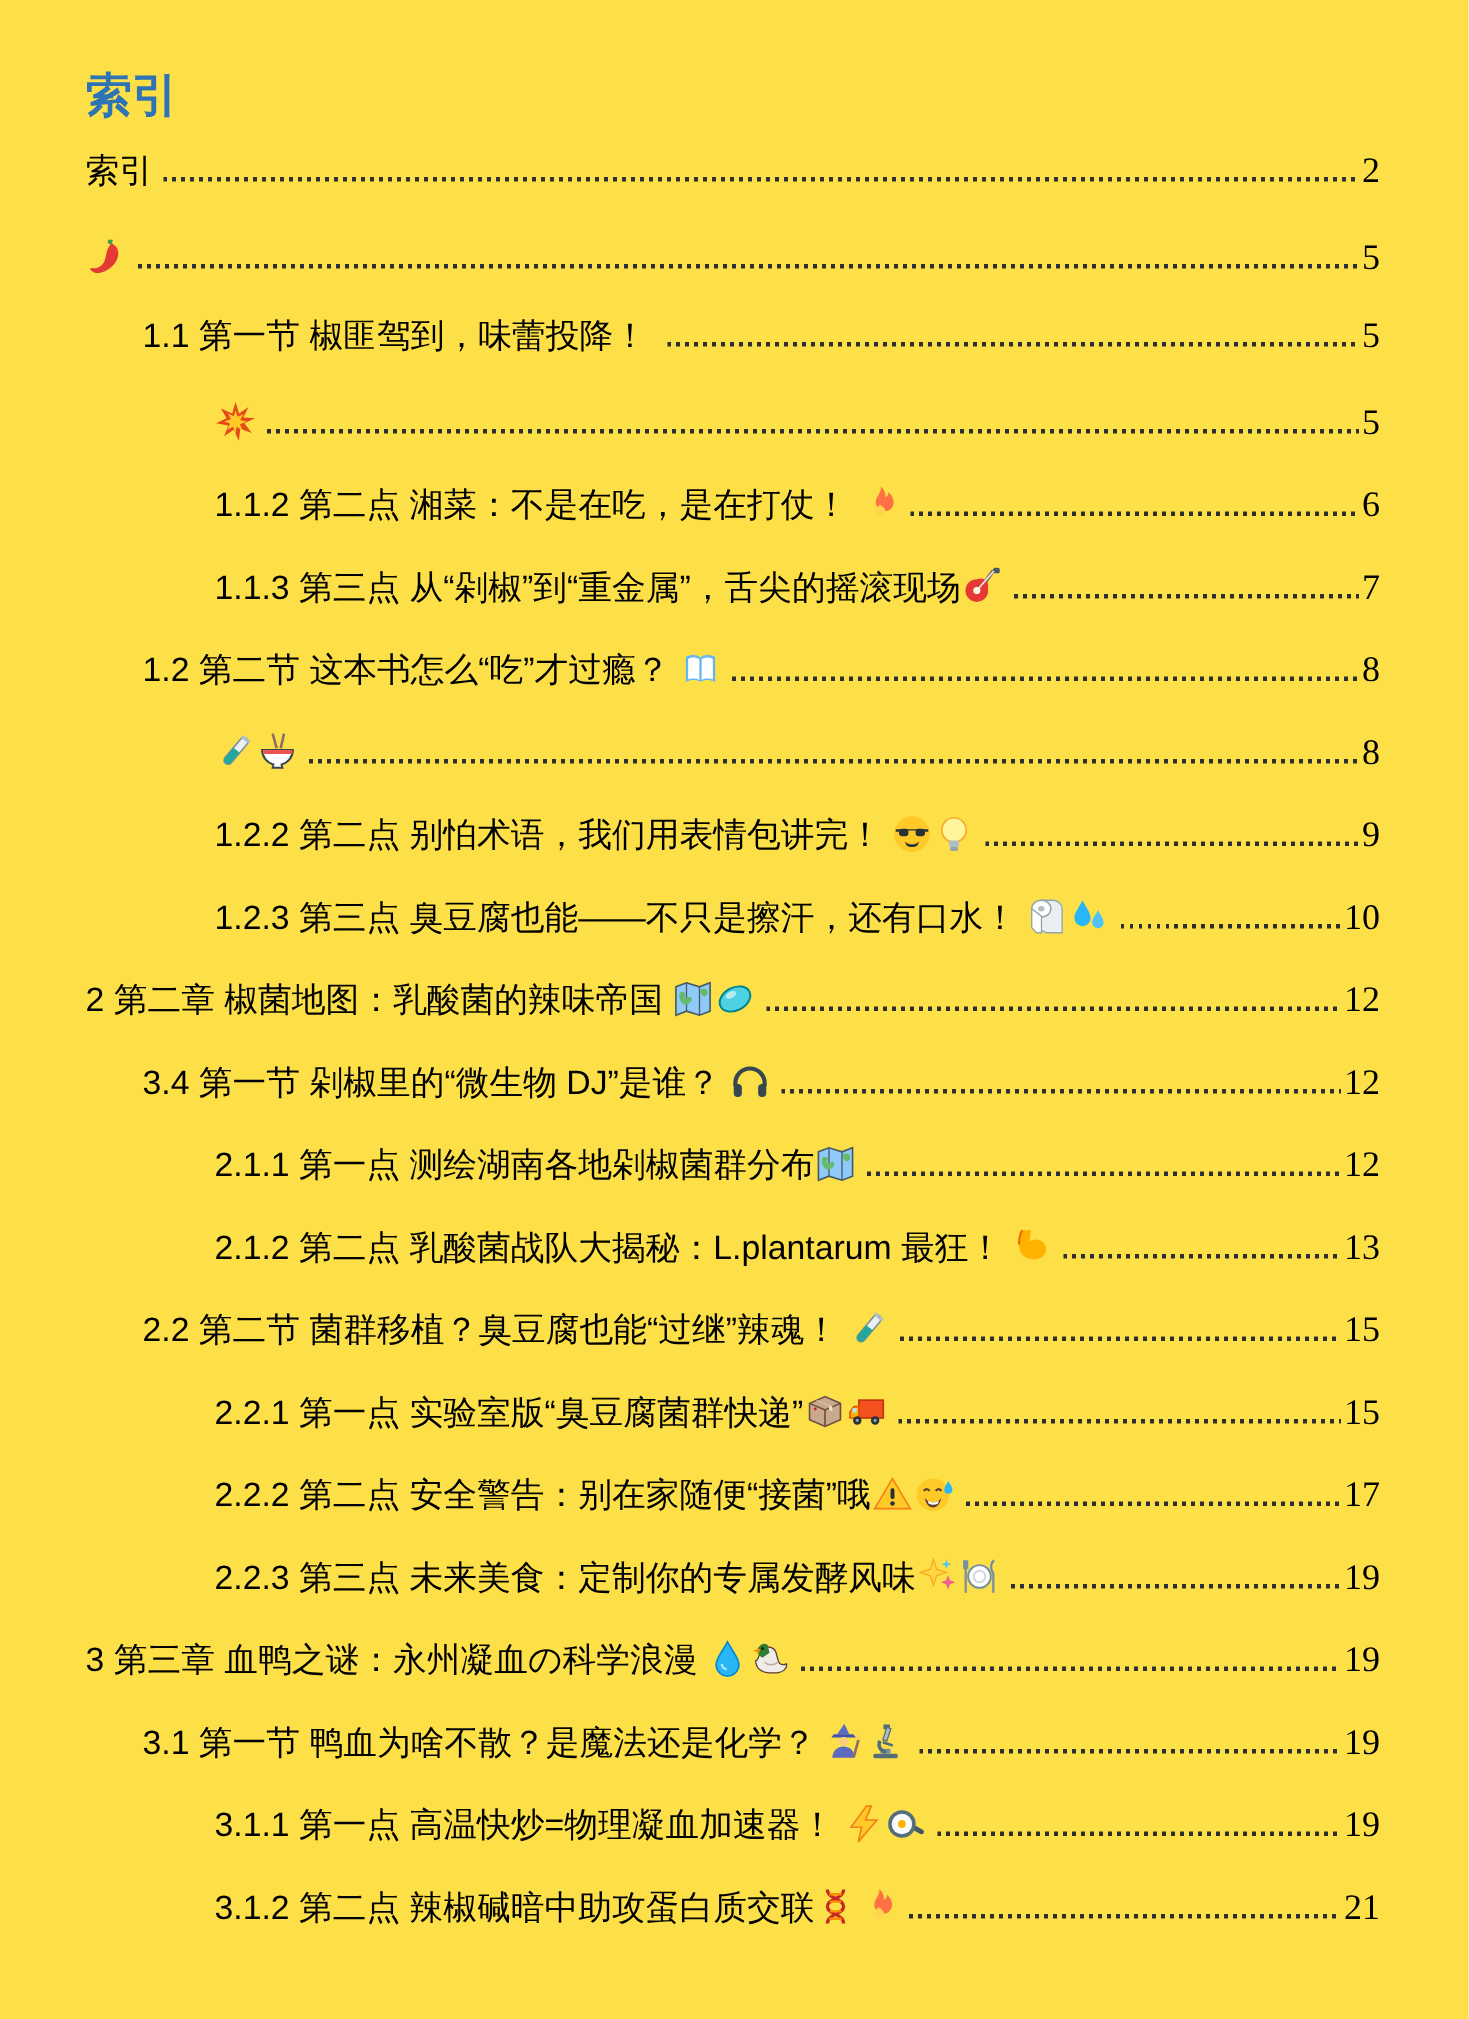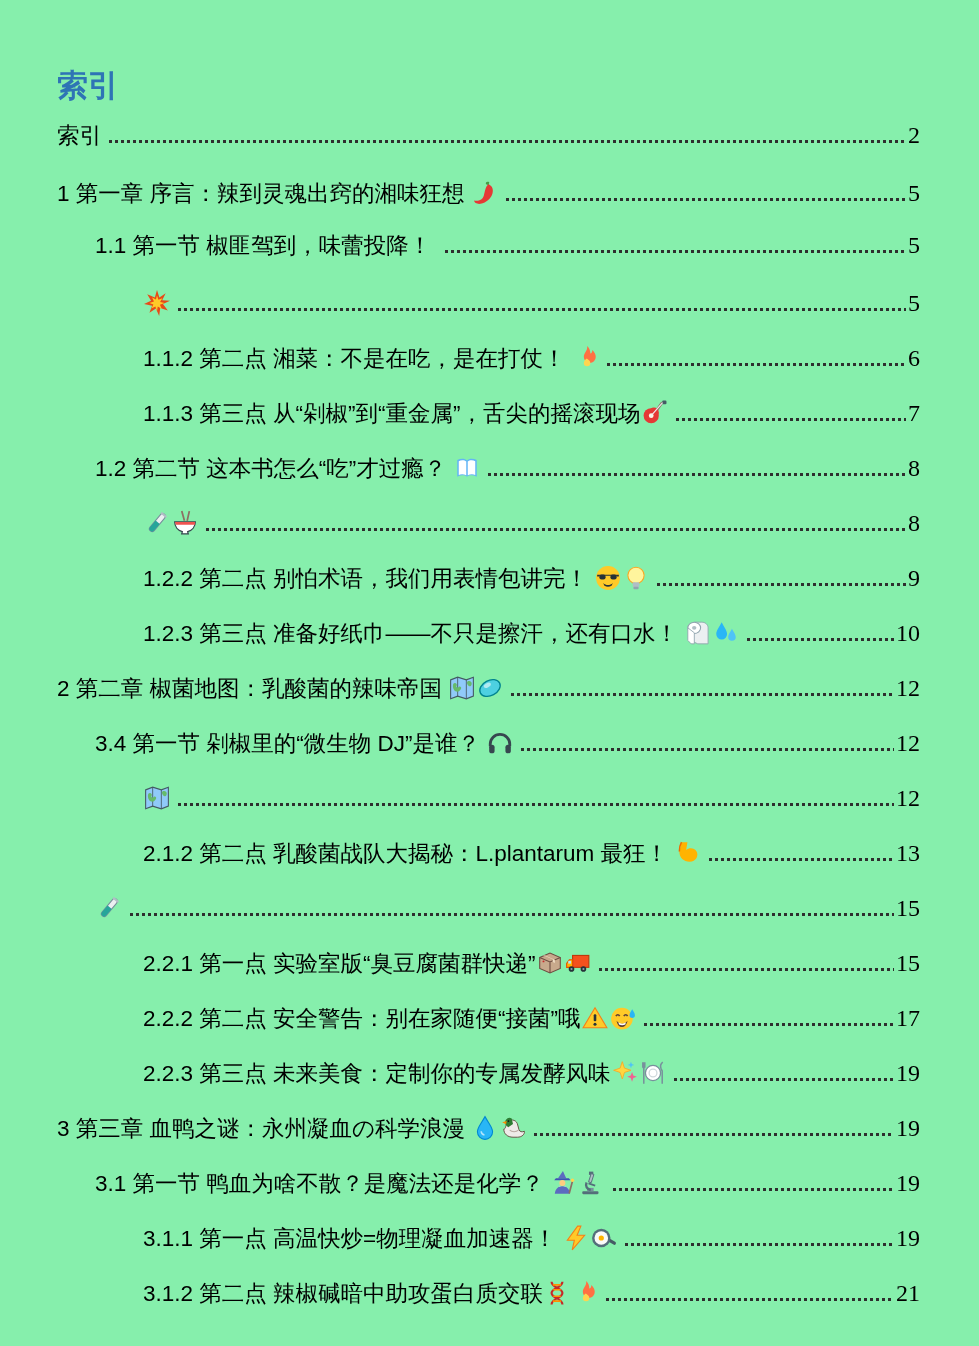--- a/index.html
+++ b/index.html
@@ -1,17 +1,17 @@
 <!DOCTYPE html>
 <html><head>
 <meta charset="utf-8">
 <style>
   html,body{margin:0;padding:0;background:#ffffff;}
   body{width:979px;height:1346px;font-family:"Liberation Sans","DejaVu Sans",sans-serif;}
-  .page{box-sizing:border-box;width:979px;height:1346px;padding:66px 59px 0 57px;overflow:hidden;background:#86efac;}
+  .page{box-sizing:border-box;width:979px;height:1346px;padding:44px 59px 0 57px;overflow:hidden;background:#fde047;}
   .doc-title{margin:0;font-size:31px;line-height:39px;font-weight:bold;color:#2E74B5;}
   .toc{margin-top:2px;}
   .toc-row{display:flex;align-items:baseline;height:55px;box-sizing:border-box;padding-top:13px;}
   .toc-row.lvl1{padding-left:38px;justify-content:space-between;}
   .toc-row.lvl2{padding-left:86px;}
   .toc-label{font-size:22.5px;color:#000;white-space:pre;}
   .leader{flex:1 1 auto;min-width:16px;height:2.6px;margin:0 2px 0 7px;
           background:repeating-linear-gradient(90deg,#2e2e2e 0 2.6px,transparent 2.6px 6px);}
   .pagenum{font-family:"Liberation Serif","DejaVu Serif",serif;font-size:24px;color:#000;}
   .emoji{display:inline-block;width:26px;height:26px;margin:0 1px;transform:translateY(5px);}
@@ -22,21 +22,20 @@
 
 <div class="page">
   <h1 class="doc-title" style="color: rgb(46, 116, 181);">索引</h1>
   <div class="toc">
       <div class="toc-row lvl0">
         <span class="toc-label">索引</span>
         <span class="leader"></span>
         <span class="pagenum">2</span>
       </div>
       <div class="toc-row lvl0">
-        <span class="toc-label">1 第一章 序言：辣到灵魂出窍的湘味狂想 </span>
         <span class="emoji" title="🌶️">
           <svg viewBox="0 0 24 24">
             <path d="M13 4c-1-2 1-3 3-2 0 0-1 2 0 3z" fill="#43a047"></path>
             <path d="M15 4c3 1 5 4 4 8-1 5-6 9-11 10-3 .6-6-1-6-3 4 1 8-1 9-5 1-3 1-7 4-10z" fill="#e53935"></path>
           </svg>
         </span>
         <span class="leader"></span>
         <span class="pagenum">5</span>
       </div>
       <div class="toc-row lvl1">
@@ -127,21 +126,21 @@
           <svg viewBox="0 0 24 24">
             <circle cx="12" cy="9.5" r="7.5" fill="#fff59d" stroke="#f9a825" stroke-width="1"></circle>
             <path d="M9 16h6v2.5a3 3 0 01-6 0z" fill="#b0bec5"></path>
             <rect x="9.6" y="20" width="4.8" height="2.4" rx="1" fill="#90a4ae"></rect>
           </svg>
         </span>
         <span class="leader"></span>
         <span class="pagenum">9</span>
       </div>
       <div class="toc-row lvl2">
-        <span class="toc-label">1.2.3 第三点 准备好纸巾——不只是擦汗，还有口水！ </span>
+        <span class="toc-label">1.2.3 第三点 臭豆腐也能——不只是擦汗，还有口水！ </span>
         <span class="emoji" title="🧻">
           <svg viewBox="0 0 24 24">
             <path d="M8.5 2h7c3.2 0 5.8 2.3 5.8 5.2V22h-9.5l-6.5-3z" fill="#eceff1" stroke="#90a4ae" stroke-width="0.8"></path>
             <ellipse cx="8.5" cy="7.2" rx="5.9" ry="5.2" fill="#fff" stroke="#90a4ae" stroke-width="1"></ellipse>
             <ellipse cx="8.5" cy="7.2" rx="2" ry="1.7" fill="#b0bec5"></ellipse>
             <path d="M2.6 7.2v11.6l3 3.2h3V11.8z" fill="#fff" stroke="#90a4ae" stroke-width="0.8"></path>
           </svg>
         </span>
         <span class="emoji" title="💦">
           <svg viewBox="0 0 24 24">
@@ -177,20 +176,21 @@
           <svg viewBox="0 0 24 24">
             <path d="M3 15v-2a9 9 0 0118 0v2" fill="none" stroke="#37474f" stroke-width="2.6"></path>
             <rect x="2" y="13.5" width="5" height="8" rx="2.4" fill="#37474f"></rect>
             <rect x="17" y="13.5" width="5" height="8" rx="2.4" fill="#37474f"></rect>
           </svg>
         </span>
         <span class="leader"></span>
         <span class="pagenum">12</span>
       </div>
       <div class="toc-row lvl2">
+        <span class="toc-label">2.1.1 第一点 测绘湖南各地剁椒菌群分布</span>
         <span class="emoji" title="🗺️">
           <svg viewBox="0 0 24 24">
             <path d="M1.5 4.5L8 2l8 2.5L22.5 2v17.5L16 22l-8-2.5L1.5 22z" fill="#90caf9" stroke="#455a64" stroke-width="1"></path>
             <path d="M8 2v17.5M16 4.5V22" stroke="#455a64" stroke-width="0.8"></path>
             <path d="M4 8c2-1.5 4 .5 3 2s1 2 2 1 3 0 2 2-3 3-5 2-3-5-2-7z" fill="#66bb6a"></path>
             <path d="M17 6c2-1 4 0 4 2s-2 3-3 2-2-3-1-4z" fill="#66bb6a"></path>
           </svg>
         </span>
         <span class="leader"></span>
         <span class="pagenum">12</span>
@@ -200,20 +200,21 @@
         <span class="emoji" title="💪">
           <svg viewBox="0 0 24 24">
             <path d="M6 2h5.5l-1.2 7.2c2.8-2.4 7.6-2 9.6 1.4 2.2 3.8-.4 9.4-6.4 9.4-5.5 0-9.5-3.3-9.5-9.3z" fill="#ffb300"></path>
             <path d="M6 2c-1.4 2.4-2 5-2 8.7" stroke="#ef6c00" stroke-width="1.4" fill="none"></path>
           </svg>
         </span>
         <span class="leader"></span>
         <span class="pagenum">13</span>
       </div>
       <div class="toc-row lvl1">
+        <span class="toc-label">2.2 第二节 菌群移植？臭豆腐也能“过继”辣魂！ </span>
         <span class="emoji" title="🧪">
           <svg viewBox="0 0 24 24">
             <g transform="rotate(40 12 12)">
               <rect x="9.5" y="1.5" width="5" height="20" rx="2.5" fill="#eceff1" stroke="#78909c" stroke-width="1"></rect>
               <path d="M9.5 11h5v8a2.5 2.5 0 01-5 0z" fill="#26a69a"></path>
               <rect x="8.7" y="1.2" width="6.6" height="2" rx="1" fill="#b0bec5"></rect>
             </g>
           </svg>
         </span>
         <span class="leader"></span>

